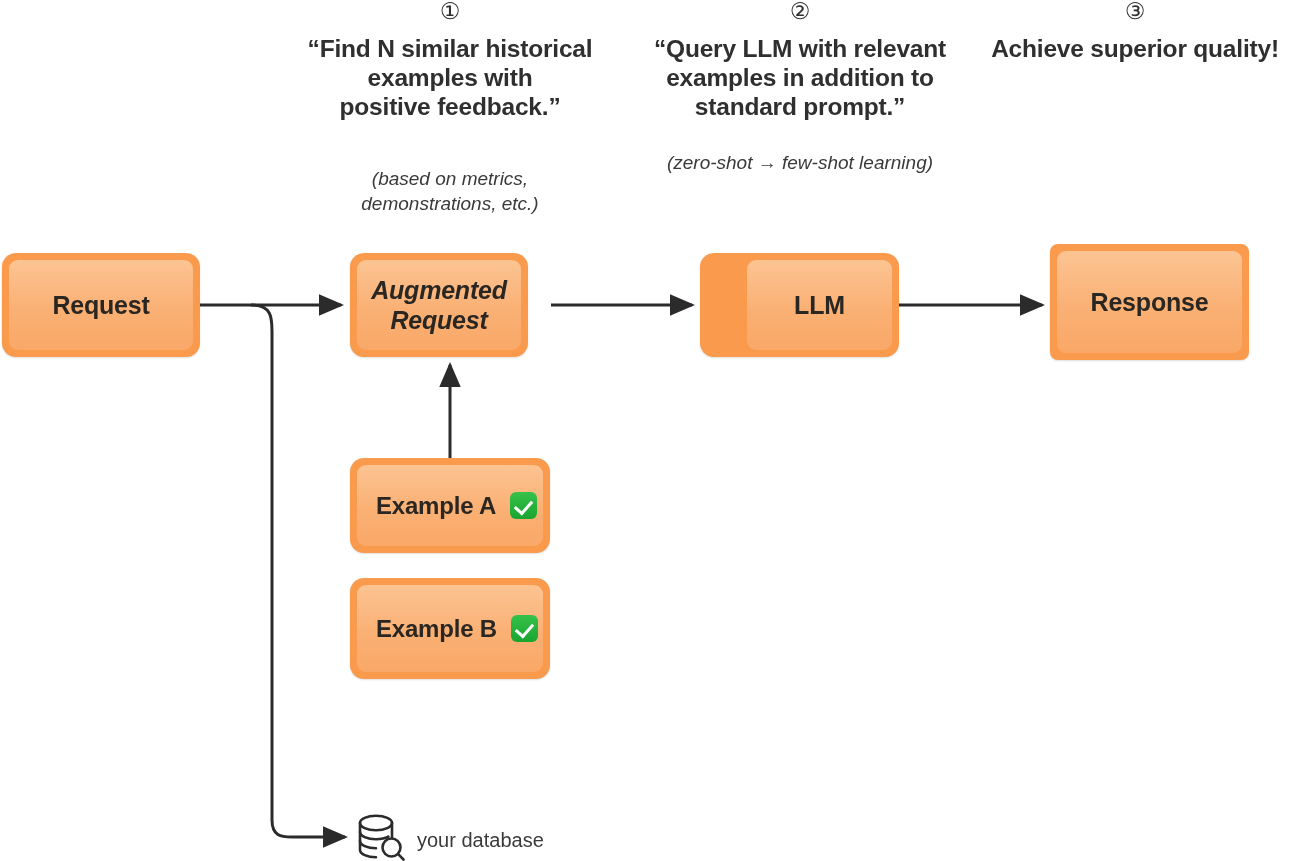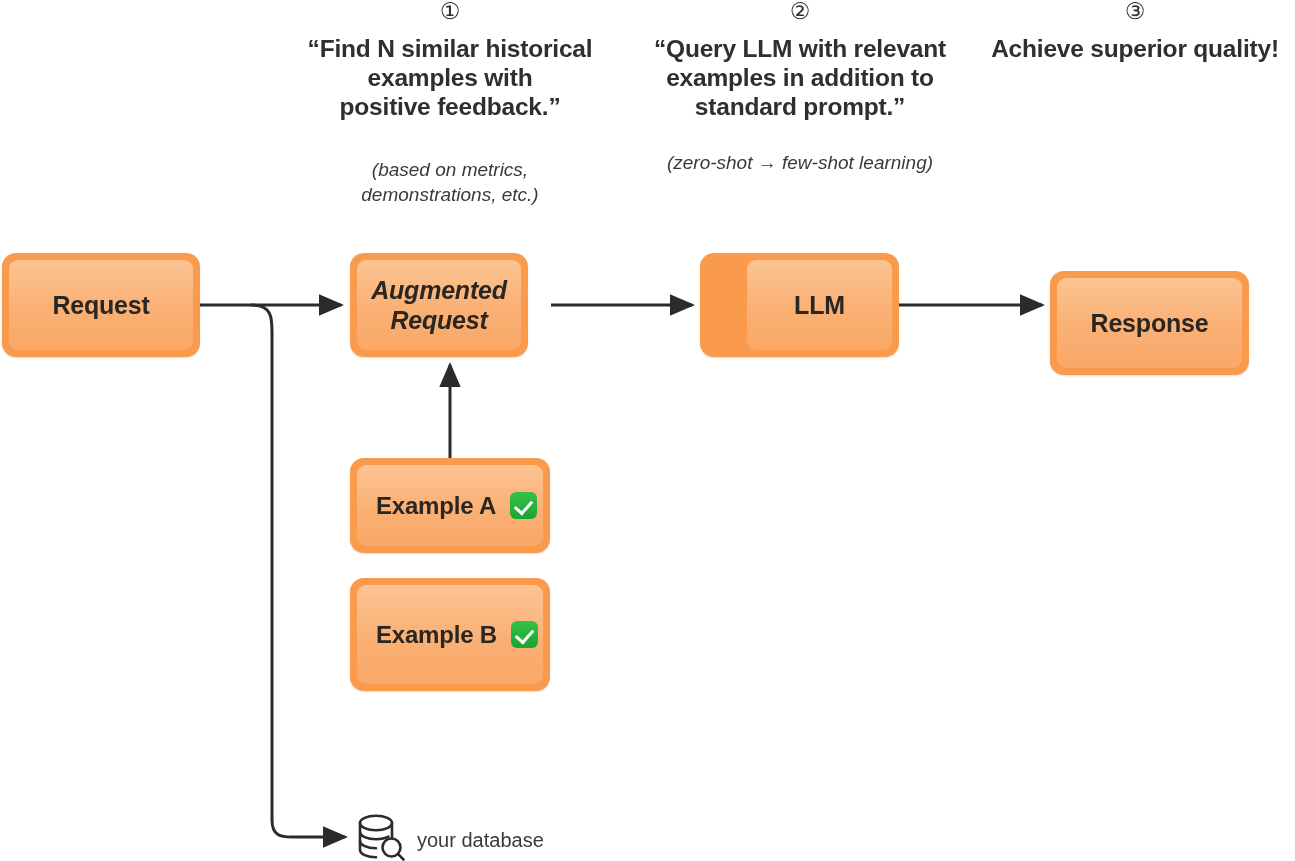--- a/index.html
+++ b/index.html
@@ -157,21 +157,21 @@
     <path d="M551,305 L692,305" fill="none" stroke="#2b2b2b" stroke-width="3" marker-end="url(#arrow)"></path>
 
     <path d="M899,305 L1042,305" fill="none" stroke="#2b2b2b" stroke-width="3" marker-end="url(#arrow)"></path>
   </svg>
 
   <div class="annot" style="left:280px; top:-2px; width:340px;">
     <div class="annot-badge">①</div>
     <div class="annot-title">“Find N similar historical
 examples with
 positive feedback.”</div>
-    <div class="annot-sub" style="margin-top:36px;">(based on metrics,
+    <div class="annot-sub" style="margin-top:45px;">(based on metrics,
 demonstrations, etc.)</div>
   </div>
 
   <div class="annot" style="left:625px; top:-2px; width:350px;">
     <div class="annot-badge">②</div>
     <div class="annot-title">“Query LLM with relevant
 examples in addition to
 standard prompt.”</div>
     <div class="annot-sub" style="margin-top:29px;">(zero-shot → few-shot learning)</div>
   </div>
@@ -194,36 +194,36 @@
 Request</div>
     </div>
   </div>
 
   <div class="node" style="left:700px; top:253px; width:199px; height:104px;padding-left:47px;">
     <div class="node-inner">
       <div class="node-label">LLM</div>
     </div>
   </div>
 
-  <div class="node" style="left:1050px; top:271px; width:199px; height:104px;">
+  <div class="node" style="left:1050px; top:244px; width:199px; height:116px;border-radius:8px;">
     <div class="node-inner">
       <div class="node-label">Response</div>
     </div>
   </div>
 
   <div class="node example" style="left:350px; top:458px; width:200px; height:95px;">
     <div class="node-inner">
       <div class="node-label">
         <span>Example A</span>
         <span class="check-emoji"></span>
       </div>
     </div>
   </div>
 
-  <div class="node example" style="left:350px; top:578px; width:200px; height:113px;">
+  <div class="node example" style="left:350px; top:578px; width:200px; height:101px;">
     <div class="node-inner">
       <div class="node-label">
         <span>Example B</span>
         <span class="check-emoji"></span>
       </div>
     </div>
   </div>
 
 
   <div class="db-group" style="left:354px; top:812px;">

